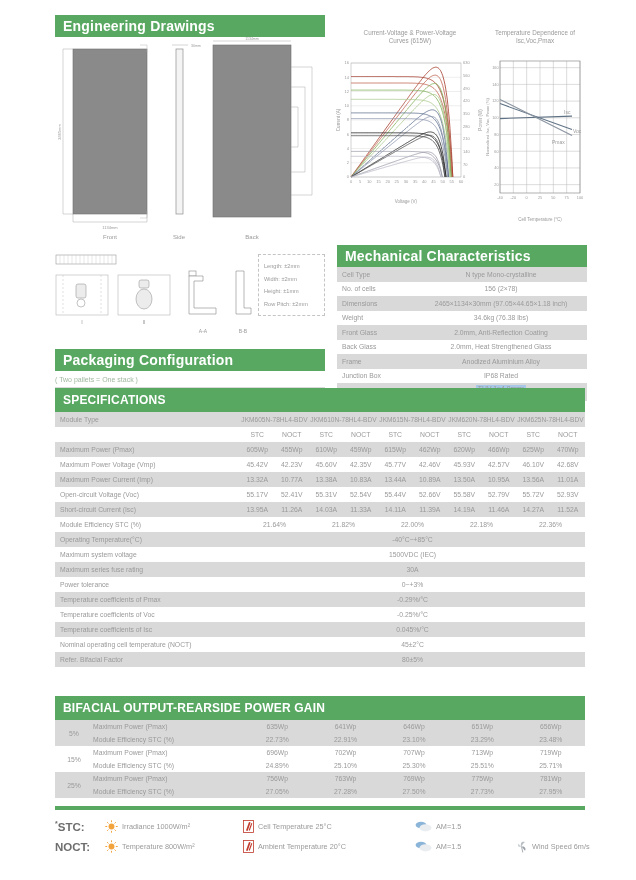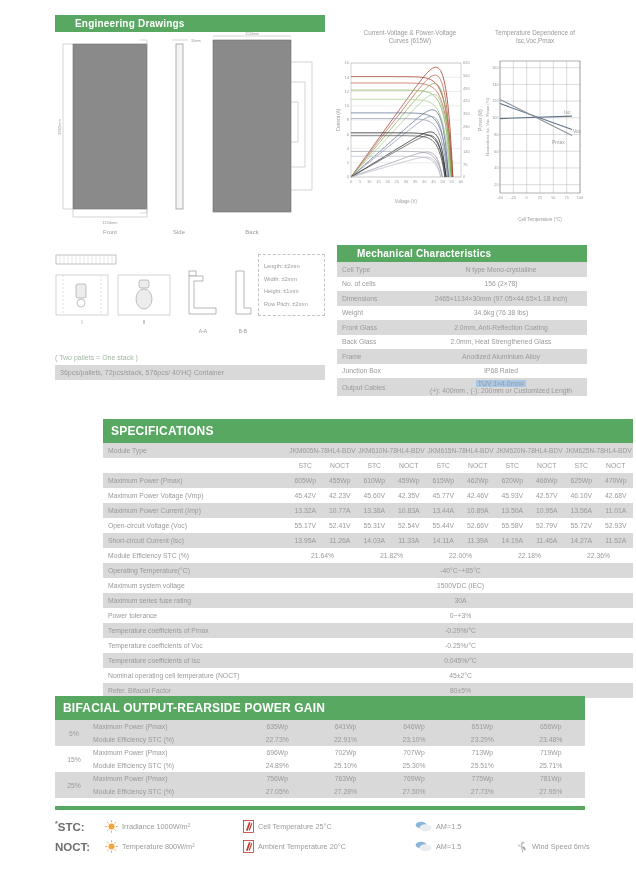--- a/index.html
+++ b/index.html
@@ -1,28 +1,28 @@
 <!DOCTYPE html>
 <html><head>
 <meta charset="utf-8">
 <style>
   *{margin:0;padding:0;box-sizing:border-box;}
   html,body{background:#fff;}
   body{width:636px;height:880px;font-family:"Liberation Sans",sans-serif;color:#9a9a9a;}
   .page{position:relative;width:636px;height:880px;background:#fff;overflow:hidden;}
   section{position:absolute;}
-  .green-bar{background:#58a862;color:#fff;font-weight:bold;font-size:10px;padding:3px 20px;letter-spacing:.2px;}
+  .green-bar{background:#58a862;color:#fff;font-weight:bold;font-size:14px;padding:3px 8px;letter-spacing:.2px;}
   .green-bar.small{font-size:8.6px;padding:4.5px 6px;}
   .green-bar.big{font-size:12px;padding:5px 8px;}
   
   .sec-eng{left:55px;top:15px;width:270px;}
   .sec-elec{left:335px;top:15px;width:250px;}
   .sec-pack{left:55px;top:245px;width:270px;}
   .sec-mech{left:337px;top:245px;width:250px;}
-  .sec-spec{left:55px;top:419px;width:530px;margin-left:48px;}
+  .sec-spec{left:55px;top:388px;width:530px;}
   .sec-bif{left:55px;top:696px;width:530px;}
   .sec-sep{left:55px;top:806px;width:530px;height:4px;background:#58a862;}
   .sec-foot{left:55px;top:820px;width:540px;}
   
   .charts{display:flex;margin-top:14px;}
   .chart-block{display:flex;flex-direction:column;align-items:center;}
   .chart-block.left{width:150px;}
   .chart-block.right{width:100px;margin-left:0px;}
   .chart-title{font-size:6.3px;color:#9a9a9a;text-align:center;line-height:8px;height:22px;margin-bottom:4px;}
   
@@ -260,20 +260,23 @@
           <path d="M181 20 l8 0 0 37 7 0 0 6 -15 0 z" fill="#fff" stroke="#9a9a9a" stroke-width="0.7"></path>
           <text x="188" y="82" font-size="5" text-anchor="middle">B-B</text>
         </svg>
       <div class="tol-box" id="tol-box">
           <div>Length: ±2mm</div>
           <div>Width: ±2mm</div>
           <div>Height: ±1mm</div>
           <div>Row Pitch: ±2mm</div>
         </div>
     </div>
+    <div class="green-bar">
+      <span>Packaging Configuration</span>
+    </div>
     <div class="pack-note">( Two pallets = One stack )</div>
     <div class="pack-summary">36pcs/pallets, 72pcs/stack, 576pcs/ 40'HQ Container</div>
   </section>
 
   <section class="sec-mech">
     <div class="green-bar">
       <span>Mechanical Characteristics</span>
     </div>
     <div>
         <div class="mech-row shaded">

